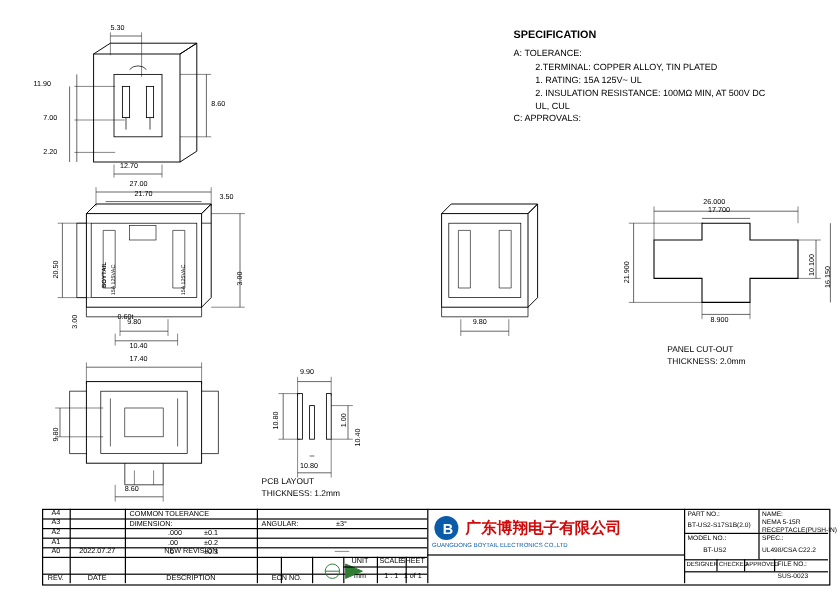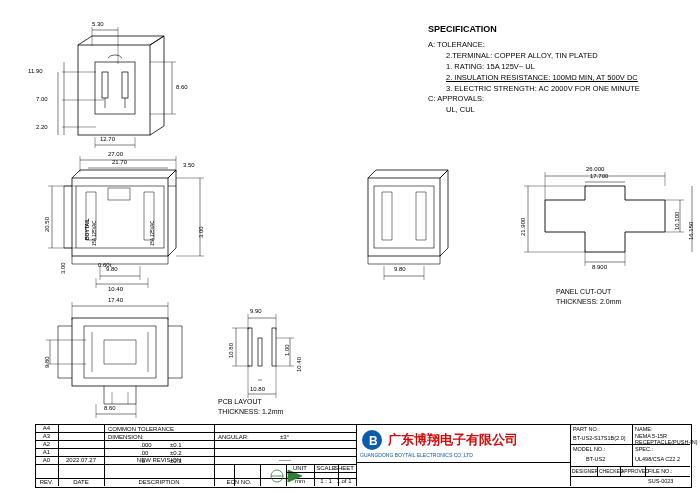--- a/index.html
+++ b/index.html
@@ -24,24 +24,23 @@
 </head>
 <body>
 
 <div id="sheet">
 
   <div class="txt t9 b u" style="left:428px;top:24px;">SPECIFICATION</div>
   <div style="position:absolute;left:428px;top:40px;">
     <div class="spec" style="margin-left:0px;">A: TOLERANCE:</div>
     <div class="spec" style="margin-left:18px;">2.TERMINAL: COPPER ALLOY, TIN PLATED</div>
     <div class="spec" style="margin-left:18px;">1. RATING: 15A 125V~ UL</div>
-    <div class="spec" style="margin-left:18px;text-decoration:underline;">2. INSULATION RESISTANCE: 100MΩ MIN, AT 500V DC</div>
-    <div class="spec" style="margin-left:18px;">3. ELECTRIC STRENGTH: AC 2000V FOR ONE MINUTE</div>
+    <div class="spec" style="margin-left:18px;">2. INSULATION RESISTANCE: 100MΩ MIN, AT 500V DC</div>
+    <div class="spec" style="margin-left:18px;">UL, CUL</div>
     <div class="spec" style="margin-left:0px;">C: APPROVALS:</div>
-    <div class="spec" style="margin-left:18px;">UL, CUL</div>
   </div>
 
   <svg width="700" height="493">
     <g stroke="#000" fill="none" stroke-width="0.8">
 
       <rect x="78" y="45" width="72" height="90"></rect>
       <path d="M78 45 L92 36 L164 36 L150 45"></path>
       <path d="M150 45 L164 36 L164 126 L150 135"></path>
 
       <rect x="95" y="62" width="40" height="52" stroke-width="0.7"></rect>

